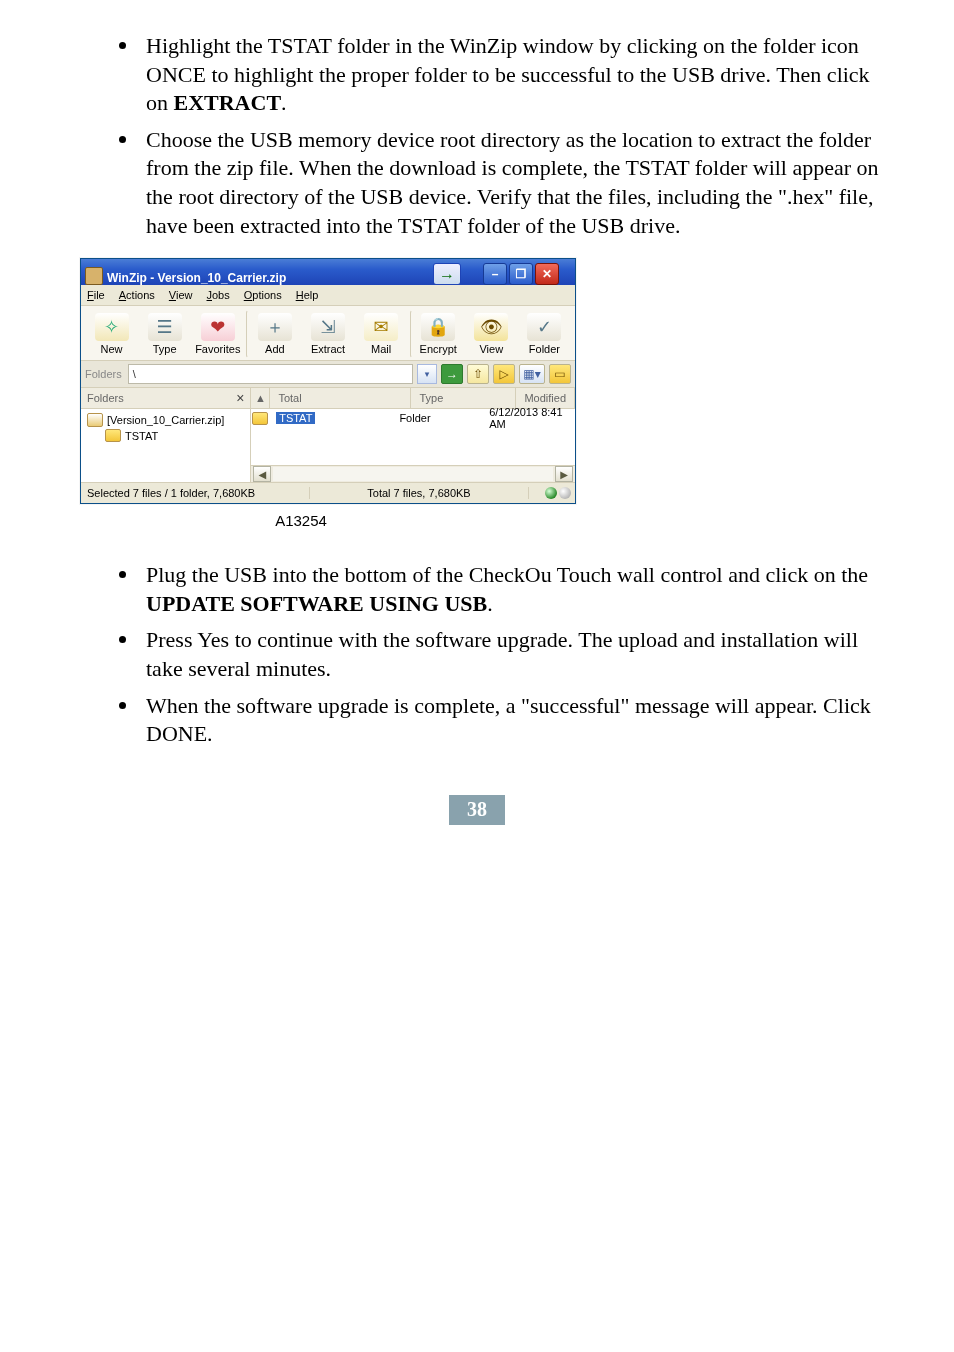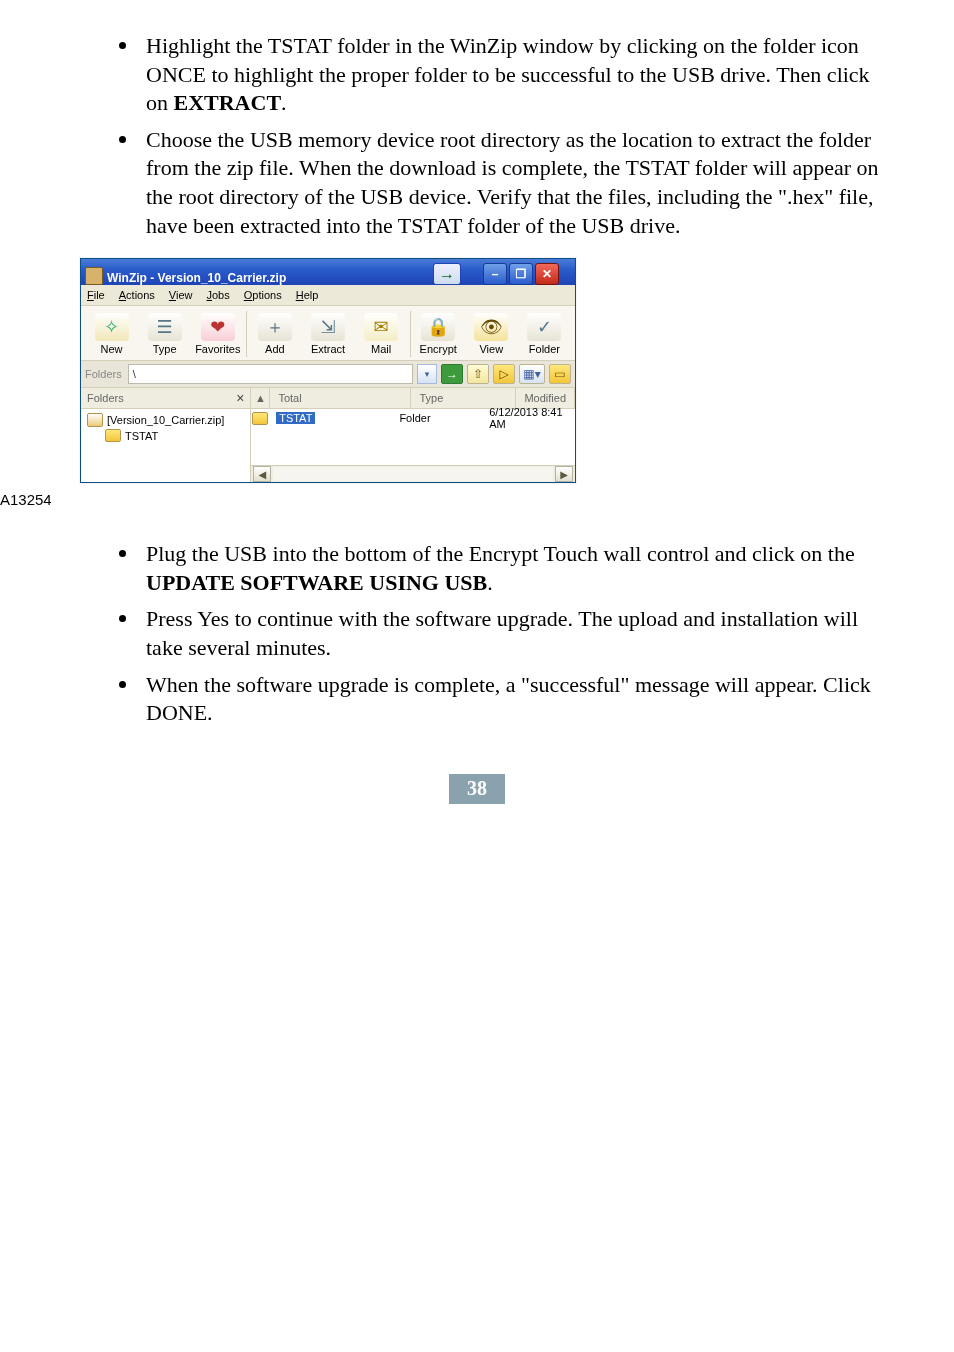--- a/index.html
+++ b/index.html
@@ -157,21 +157,21 @@
     height:20px;background:#ece9d8;border-top:1px solid #d5cfb9;display:flex;align-items:center;font-size:11px;
   }
   .statusbar .s1 { flex:0 0 216px;padding:0 6px;border-right:1px solid #d5cfb9;position:relative;top:0; }
   .statusbar .s2 { flex:1;text-align:center;border-right:1px solid #d5cfb9; }
   .statusbar .s3 { width:42px;display:flex;align-items:center;justify-content:flex-end;gap:2px;padding-right:4px; }
   .dot { width:12px;height:12px;border-radius:50%; }
   .dot.grn{background:radial-gradient(circle at 35% 35%,#d7ffd7,#2a8a2a 70%);}
   .dot.gry{background:radial-gradient(circle at 35% 35%,#fff,#b8b8b8 70%);}
 
   .fig-label {
-    font-family: Arial, sans-serif; font-size: 15px; text-align:left;
+    font-family: Arial, sans-serif; font-size: 15px; text-align:center;
     margin:4px 352px 0 0;
   }
 
   .page-num {
     width:56px;height:30px;background:#89a2ad;color:#fff;font-family:"Times New Roman",serif;
     font-size:20px;font-weight:bold;display:flex;align-items:center;justify-content:center;
     margin: 46px auto 0 auto;
   }
 </style>
 </head>
@@ -294,27 +294,35 @@
       </div>
       <div style="flex:1"></div>
       <div class="hscroll">
         <div class="hsbtn">◀</div>
         <div class="track"></div>
         <div class="hsbtn">▶</div>
       </div>
     </div>
   </div>
 
+  <div class="statusbar">
+    <div class="s1">Selected 7 files / 1 folder, 7,680KB</div>
+    <div class="s2">Total 7 files, 7,680KB</div>
+    <div class="s3">
+      <span class="dot grn"></span>
+      <span class="dot gry"></span>
+    </div>
+  </div>
 </div>
 
 <div class="fig-label">A13254</div>
 
 <ul class="bullets">
   <li>
-    <span>Plug the USB into the bottom of the Encrypt Touch wall control and click on the </span><span class="bold">UPDATE SOFTWARE USING USB</span><span>.</span>
+    <span>Plug the USB into the bottom of the CheckOu Touch wall control and click on the </span><span class="bold">UPDATE SOFTWARE USING USB</span><span>.</span>
   </li>
   <li>
     <span>Press Yes to continue with the software upgrade. The upload and installation will take several minutes.</span>
   </li>
   <li>
     <span>When the software upgrade is complete, a "successful" message will appear. Click DONE.</span>
   </li>
 </ul>
 
 <div class="page-num">38</div>

